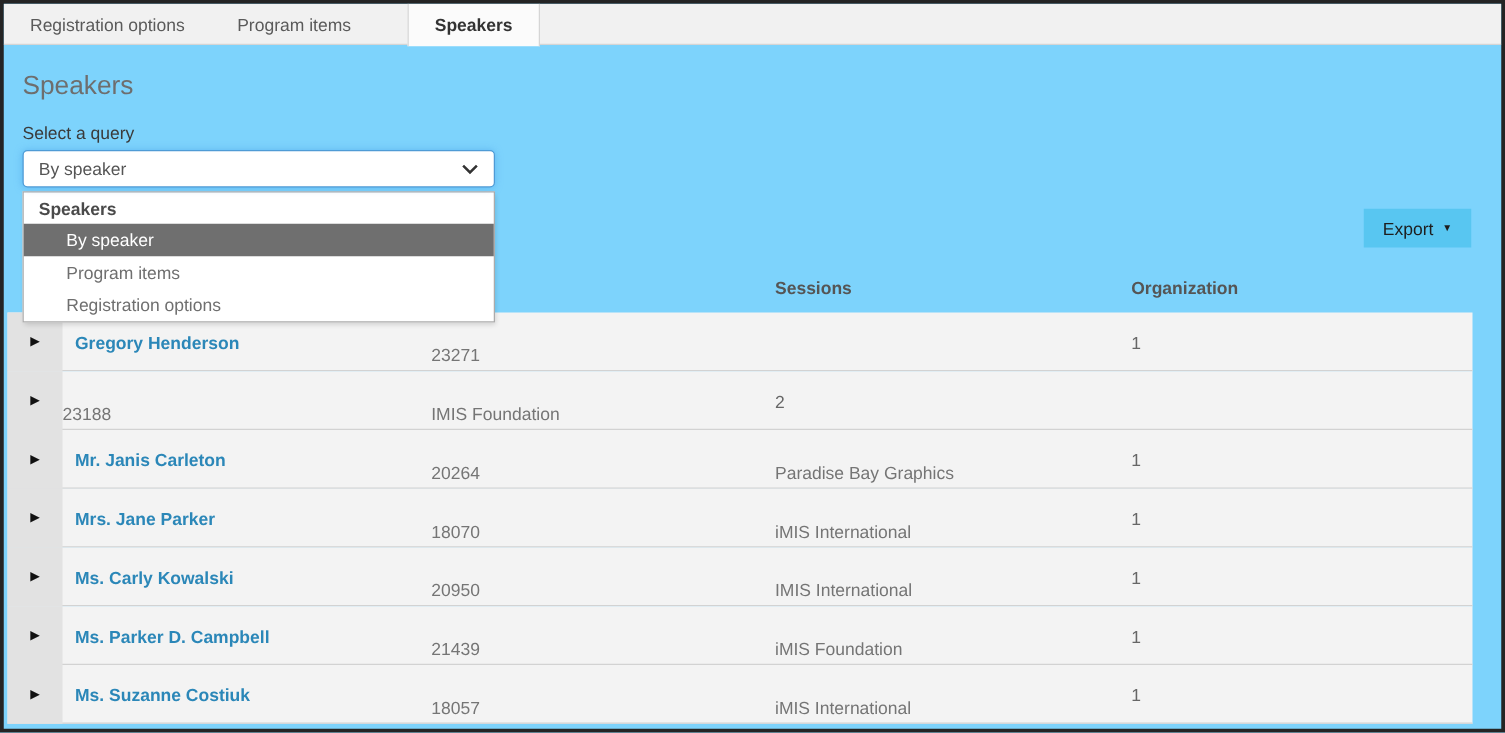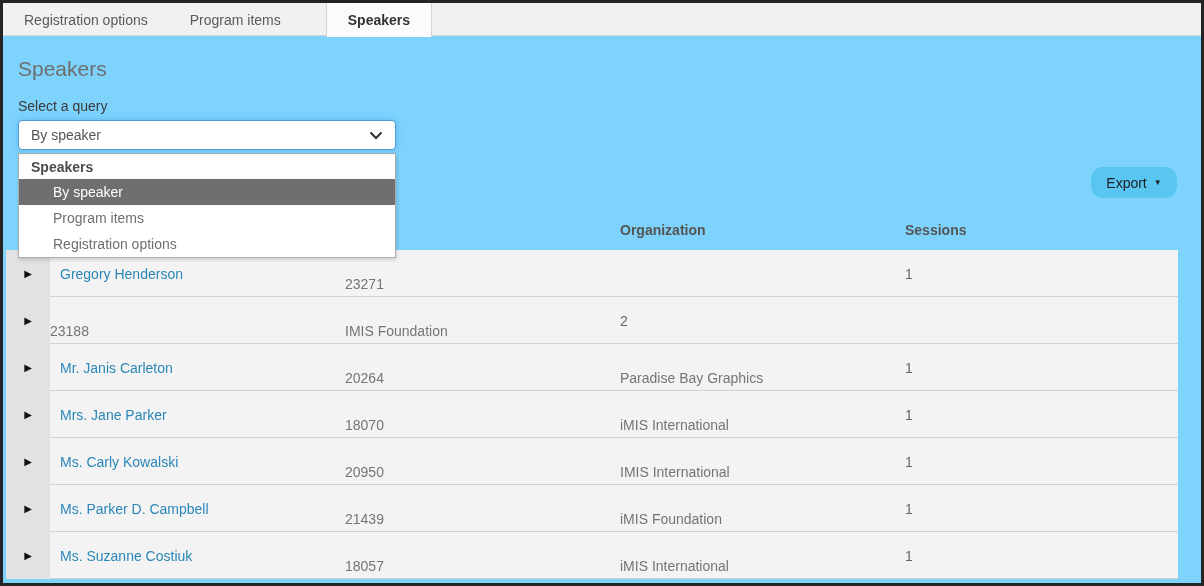--- a/index.html
+++ b/index.html
@@ -49,42 +49,42 @@
   .dd-group {
     padding:5px 12px 4px 12px; font-size:14px; font-weight:700; color:#4a4a4a;
   }
   .dd-option {
     padding:5px 12px 5px 34px; font-size:14px; color:#6f6f6f; cursor:pointer;
   }
   .dd-option.selected { background:#6f6f6f; color:#fff; }
   
   .export-btn {
     position:absolute; right:24px; top:164px; width:86px; height:31px;
-    background:#58c6f1; border:none; border-radius:12px;
+    background:#58c6f1; border:none; border-radius:0;
     font-size:14px; color:#1e1e1e; cursor:pointer;
     display:flex; align-items:center; justify-content:center; gap:7px;
     font-family:inherit;
   }
   .export-btn .caret { font-size:8px; color:#1e1e1e; }
   
   .grid-row {
     display:grid;
     grid-template-columns:44px 295px 275px 285px 1fr;
     align-items:center;
   }
   .thead { position:absolute; left:3px; top:207px; width:1172px; height:40px; }
   .thead .th { font-size:14px; font-weight:700; color:#555; }
   .tbody { position:absolute; left:3px; top:247px; width:1172px; }
   .trow { height:47px; background:#f3f3f3; border-bottom:1px solid #d2d2d2; }
   .trow .expander-cell {
     background:#e2e2e2; height:47px;
     display:flex; align-items:center; justify-content:center;
   }
   .expander { font-size:10px; color:#111; cursor:pointer; line-height:1; }
-  .cell-name { padding-left:10px; font-size:14px; }
+  .cell-name { padding-left:10px; font-size:14px;font-weight:bold; }
   .cell-name a { color:#2b87b8; text-decoration:none; cursor:pointer; }
   .cell-id, .cell-org { font-size:14px; color:#757575;margin-top:20px; }
   .cell-sessions { font-size:14px; color:#666; }
 </style>
 </head>
 <body>
 
 <div class="page">
 
   <div class="tabbar">
@@ -114,22 +114,22 @@
 
   <button class="export-btn">
     <span>Export</span>
     <span class="caret">▼</span>
   </button>
 
   <div class="thead grid-row">
     <div></div>
       <div></div>
       <div></div>
+    <div class="th">Sessions</div>
     <div class="th">Organization</div>
-    <div class="th">Sessions</div>
   </div>
 
   <div class="tbody">
       <div class="trow grid-row">
       <div class="expander-cell">
         <span class="expander">▶</span>
       </div>
       <div class="cell-name">
         <a>Gregory Henderson</a>
       </div>

